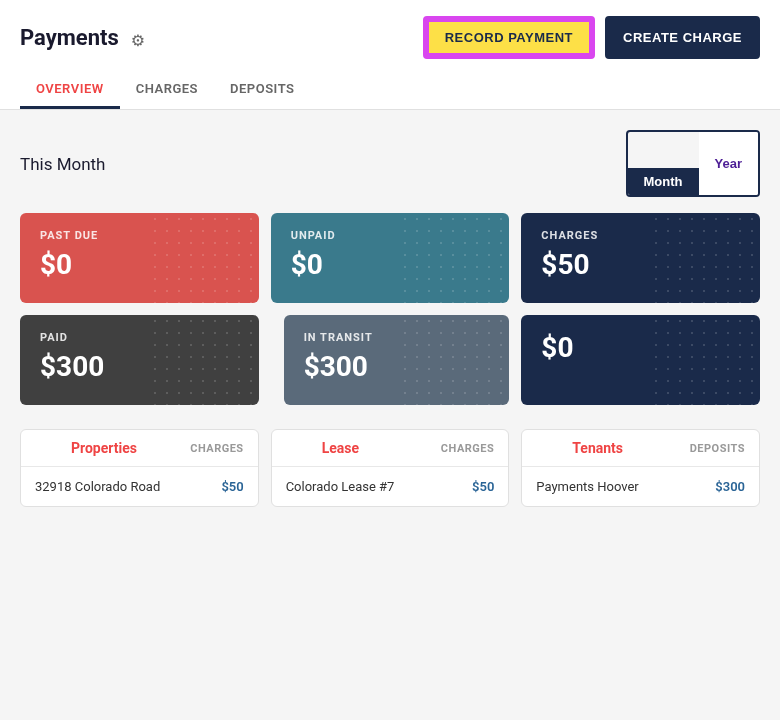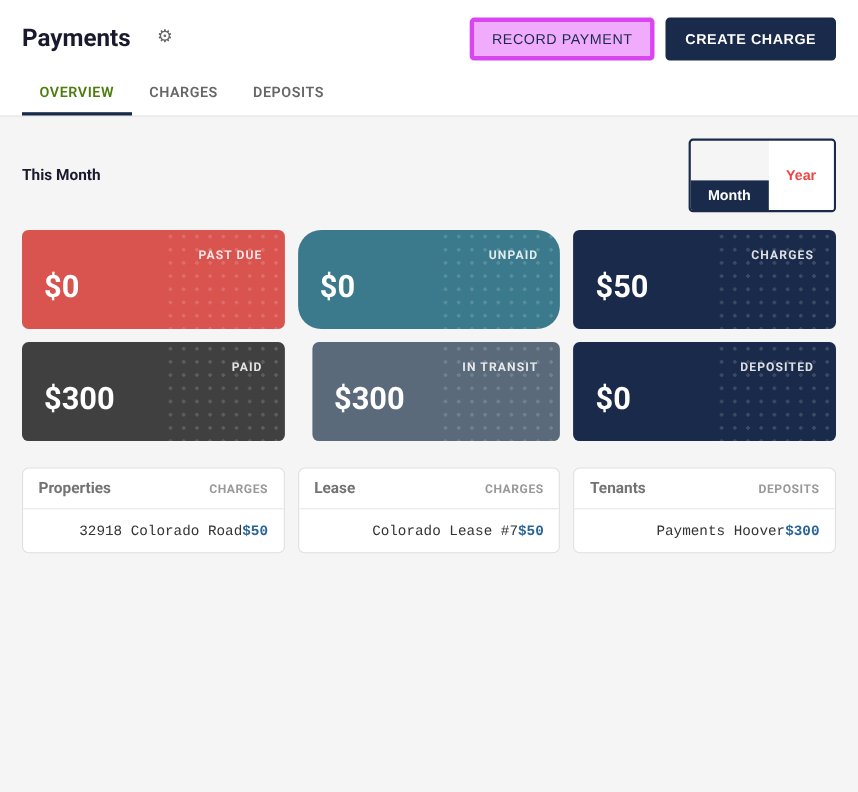--- a/index.html
+++ b/index.html
@@ -18,45 +18,45 @@
       border-bottom: 1px solid #e0e0e0;
     }
     .header-top {
       display: flex;
       align-items: center;
       justify-content: space-between;
       margin-bottom: 12px;
     }
     .header-title-group {
       display: flex;
-      align-items: flex-start;
-      gap: 24px;
+      align-items: flex-end;
+      gap: 12px;
     }
     .page-title {
       font-size: 22px;
       font-weight: 700;
       color: #1a1a2e;
     }
     .gear-icon {
       color: #666;
       font-size: 16px;
       cursor: pointer;
     }
     .header-actions {
       display: flex;
       gap: 10px;
     }
     .btn-outline {
-      background: #f0abfc;
-      border: 4px solid #d946ef;
+      background: #fde047;
+      border: 6px solid #d946ef;
       color: #1a2a4a;
       padding: 8px 16px;
       border-radius: 4px;
       font-size: 13px;
-      font-weight: 400;
+      font-weight: 700;
       cursor: pointer;
       letter-spacing: 0.5px;
     }
     .btn-solid {
       background: #1a2a4a;
       border: 2px solid #1a2a4a;
       color: #fff;
       padding: 0 16px;
       border-radius: 4px;
       font-size: 13px;
@@ -74,53 +74,53 @@
       padding: 10px 16px;
       font-size: 13px;
       font-weight: 600;
       color: #666;
       cursor: pointer;
       border-bottom: 3px solid transparent;
       letter-spacing: 0.5px;
       text-transform: uppercase;
     }
     .nav-tab.active {
-      color: #4d7c0f;
+      color: #ef4444;
       border-bottom: 3px solid #1a2a4a;
     }
 
     
     .main {
       padding: 20px;
     }
     .section-header {
       display: flex;
       align-items: center;
       justify-content: space-between;
       margin-bottom: 16px;
     }
     .section-title {
-      font-size: 14px;
-      font-weight: 700;
+      font-size: 17px;
+      font-weight: 400;
       color: #1a1a2e;
     }
     .toggle-group {
       display: flex;
       border: 2px solid #1a2a4a;
       border-radius: 4px;
       overflow: hidden;
     }
     .toggle-btn {
       padding: 6px 16px;
       font-size: 13px;
       font-weight: 600;
       cursor: pointer;
       border: none;
       background: #fff;
-      color: #ef4444;
+      color: #4c1d95;
     }
     .toggle-btn.active {
       background: #1a2a4a;
       color: #fff;
       margin-top: 36px;
     }
 
     
     .cards-grid {
       display: grid;
@@ -135,39 +135,38 @@
       overflow: hidden;
       min-height: 90px;
     }
     .card-label {
       font-size: 11px;
       font-weight: 700;
       letter-spacing: 1px;
       text-transform: uppercase;
       color: rgba(255,255,255,0.85);
       margin-bottom: 6px;
-      text-align: right;
     }
     .card-value {
       font-size: 28px;
       font-weight: 700;
       color: #fff;
     }
     .card-dots {
       position: absolute;
       right: -10px;
       top: 0;
       bottom: 0;
       width: 120px;
       opacity: 0.25;
       background-image: radial-gradient(circle, rgba(255,255,255,0.6) 1.5px, transparent 1.5px);
       background-size: 12px 12px;
     }
     .card-red { background: #d9534f; }
-    .card-teal { background: #3a7a8c; border-radius: 21px; }
+    .card-teal { background: #3a7a8c; }
     .card-navy { background: #1a2a4a; }
     .card-green { background: #404040; }
     .card-gray { background: #5a6a7a; margin-left: 13px; }
     .card-dark-navy { background: #1a2a4a; }
 
     
     .tables-grid {
       display: grid;
       grid-template-columns: 1fr 1fr 1fr;
       gap: 12px;
@@ -181,36 +180,36 @@
     .table-header {
       display: flex;
       justify-content: space-between;
       align-items: center;
       padding: 10px 14px;
       border-bottom: 1px solid #e8e8e8;
     }
     .table-header-title {
       font-size: 14px;
       font-weight: 700;
-      color: #737373;
+      color: #ef4444;
+      margin-left: 36px;
     }
     .table-header-label {
       font-size: 11px;
       font-weight: 700;
       color: #999;
       letter-spacing: 0.5px;
       text-transform: uppercase;
     }
     .table-row {
       display: flex;
-      justify-content: flex-end;
+      justify-content: space-between;
       align-items: center;
       padding: 12px 14px;
       border-bottom: 1px solid #f0f0f0;
-      font-family: Liberation Mono, monospace;
     }
     .table-row:last-child {
       border-bottom: none;
     }
     .row-name {
       font-size: 13px;
       color: #333;
     }
     .row-value {
       font-size: 13px;
@@ -272,21 +271,20 @@
       <div class="card-label">PAID</div>
       <div class="card-value">$300</div>
       <div class="card-dots"></div>
     </div>
     <div class="card card-gray">
       <div class="card-label">IN TRANSIT</div>
       <div class="card-value">$300</div>
       <div class="card-dots"></div>
     </div>
     <div class="card card-dark-navy">
-      <div class="card-label">DEPOSITED</div>
       <div class="card-value">$0</div>
       <div class="card-dots"></div>
     </div>
   </div>
 
   <div class="tables-grid">
 
     <div class="table-section">
       <div class="table-header">
         <span class="table-header-title">Properties</span>

